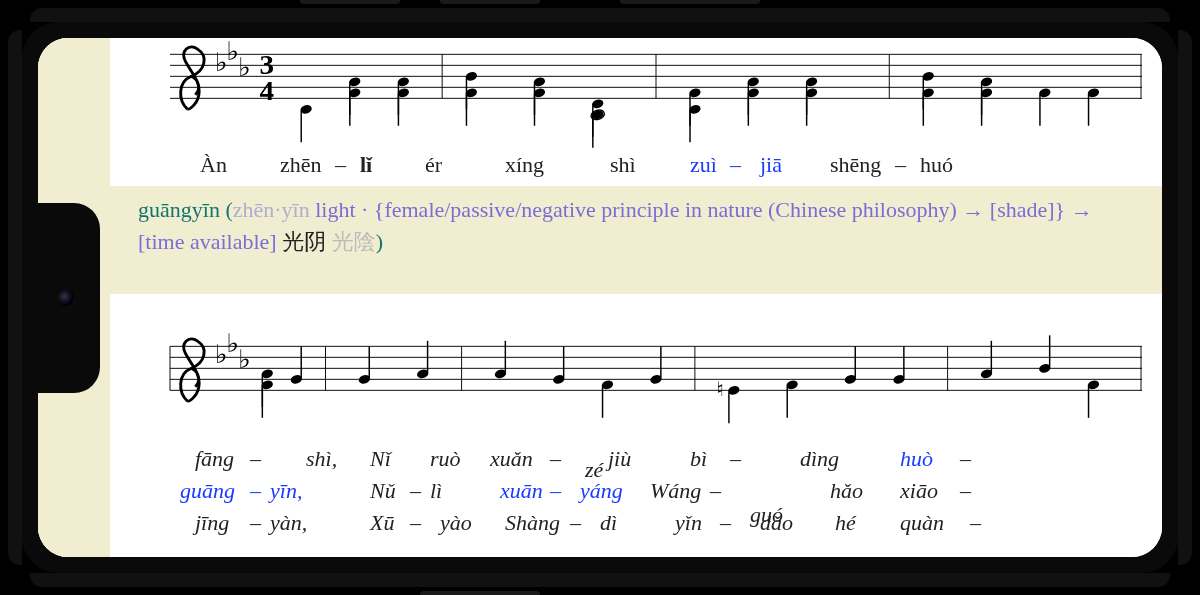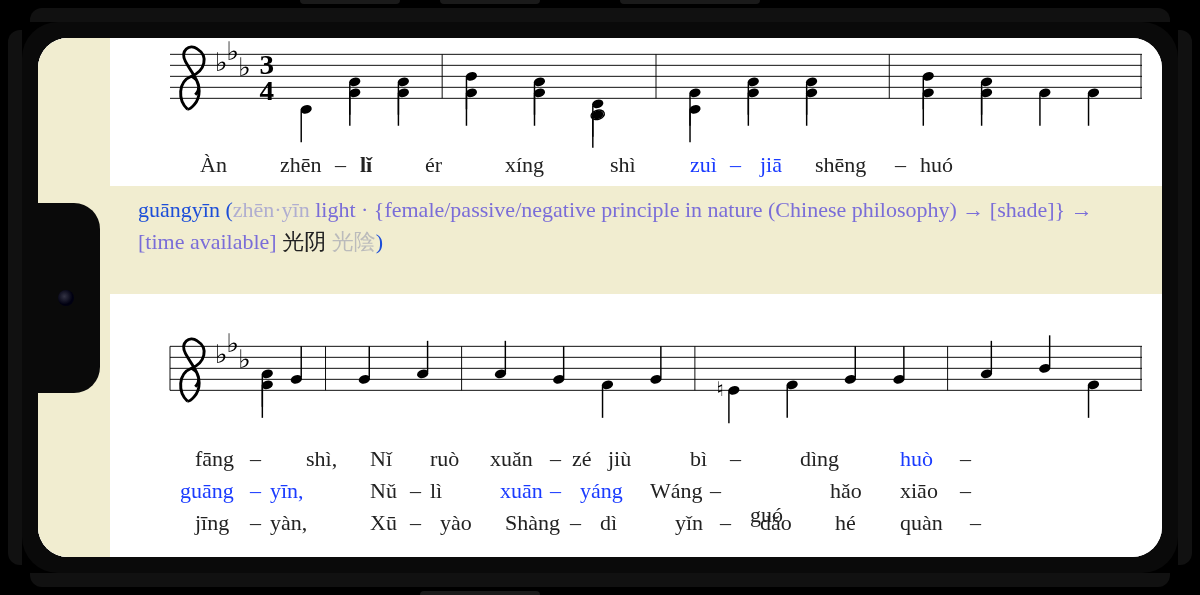--- a/index.html
+++ b/index.html
@@ -15,21 +15,21 @@
   .btn.b2{top:-4px;left:440px;width:100px;height:8px;}
   .btn.b3{top:-4px;left:620px;width:140px;height:8px;}
   .btn.b4{bottom:-4px;left:420px;width:120px;height:8px;}
   .bezel{position:absolute;left:22px;right:22px;top:22px;bottom:22px;background:#0a0a0a;border-radius:36px;}
   .screen{position:absolute;left:38px;right:38px;top:38px;bottom:38px;background:#fff;border-radius:30px;overflow:hidden;}
   .notch{position:absolute;left:0;top:50%;transform:translateY(-50%);width:62px;height:190px;background:#0a0a0a;border-radius:0 26px 26px 0;z-index:20;}
   .cam{position:absolute;left:20px;top:50%;transform:translateY(-50%);width:16px;height:16px;border-radius:50%;background:radial-gradient(circle at 40% 40%,#334 0,#001 60%);z-index:21;}
   .content{position:absolute;inset:0;background:#fff;}
   .page{position:absolute;left:72px;right:0;top:-10px;bottom:0;}
   .defband{position:absolute;left:0;right:0;top:158px;height:92px;background:#f1edd0;padding:8px 18px 8px 28px;font-size:22px;line-height:1.45;}
-  .d-head{color:#1d4ed8;}
+  .d-head{color:#0f766e;}
   .d-mid{color:#b0aed0;}
   .d-def{color:#7a6dd8;}
   .d-han{color:#222;}
   .d-han2{color:#bbb;}
   .lyrics{position:absolute;left:0;right:0;font-size:22px;color:#222;}
   .lyrrow{display:flex;gap:40px;padding-left:76px;height:32px;align-items:baseline;}
   .syl{white-space:nowrap;}
   .blue{color:#1a3bff;}
   .chords{position:absolute;left:0;right:0;top:270px;height:30px;display:flex;padding-left:130px;font-size:20px;color:#111;}
   .chord{white-space:nowrap;}
@@ -139,21 +139,21 @@
                 <span class="syl" style="position: absolute; left: 90px;">Àn</span>
                 <span class="syl" style="position: absolute; left: 170px;">zhēn</span>
                 <span class="syl" style="position: absolute; left: 225px;">–</span>
                 <span class="syl" style="position: absolute; left: 250px; font-weight: bold;">lǐ</span>
                 <span class="syl" style="position: absolute; left: 315px;">ér</span>
                 <span class="syl" style="position: absolute; left: 395px;">xíng</span>
                 <span class="syl" style="position: absolute; left: 500px;">shì</span>
                 <span class="syl blue" style="position: absolute; left: 580px;">zuì</span>
                 <span class="syl blue" style="position: absolute; left: 620px;">–</span>
                 <span class="syl blue" style="position: absolute; left: 650px;">jiā</span>
-                <span class="syl" style="position: absolute; left: 705px;">shēng</span>
+                <span class="syl" style="position: absolute; left: 720px;">shēng</span>
                 <span class="syl" style="position: absolute; left: 785px;">–</span>
                 <span class="syl" style="position: absolute; left: 810px;">huó</span>
               </div>
           </div>
 
           <div class="defband">
             <span class="d-head">guāngyīn</span><span class="d-head"> (</span><span class="d-mid">zhēn·yīn </span><span class="d-def">light · {female/passive/negative principle in nature (Chinese philosophy) → [shade]} → [time available] </span><span class="d-han">光阴 </span><span class="d-han2">光陰</span><span class="d-head">)</span>
           </div>
 
 
@@ -207,30 +207,30 @@
                   <line x1="845" x2="845" y1="48" y2="14" stroke="#000" stroke-width="1.5"></line>
                   <ellipse cx="900" cy="44" rx="6" ry="4.5" transform="rotate(-20 900 44)"></ellipse>
                   <line x1="905" x2="905" y1="42" y2="8" stroke="#000" stroke-width="1.5"></line>
                   <ellipse cx="950" cy="62" rx="6" ry="4.5" transform="rotate(-20 950 62)"></ellipse>
                   <line x1="945" x2="945" y1="64" y2="98" stroke="#000" stroke-width="1.5"></line>
                   <text x="562" y="74" font-size="22">♮</text>
                 </g>
             </svg>
           </div>
 
-          <div class="lyrics" style="top:418px;">
+          <div class="lyrics" style="top:418px;font-style:italic;">
             <div class="lyrrow" id="lyr2a" style="position: relative; display: block; padding: 0px;">
                 <span class="syl" style="position: absolute; left: 85px;">fāng</span>
                 <span class="syl" style="position: absolute; left: 140px;">–</span>
                 <span class="syl" style="position: absolute; left: 165px; margin-left: 31px;">shì,</span>
                 <span class="syl" style="position: absolute; left: 260px;">Nǐ</span>
                 <span class="syl" style="position: absolute; left: 320px;">ruò</span>
                 <span class="syl" style="position: absolute; left: 380px;">xuǎn</span>
                 <span class="syl" style="position: absolute; left: 440px;">–</span>
-                <span class="syl" style="position: absolute; left: 462px;">zé</span>
+                <span class="syl" style="position: absolute; left: 475px; margin-top: 11px;">zé</span>
                 <span class="syl" style="position: absolute; left: 498px;">jiù</span>
                 <span class="syl" style="position: absolute; left: 580px;">bì</span>
                 <span class="syl" style="position: absolute; left: 620px;">–</span>
                 <span class="syl" style="position: absolute; left: 690px;">dìng</span>
                 <span class="syl blue" style="position: absolute; left: 790px;">huò</span>
                 <span class="syl" style="position: absolute; left: 850px;">–</span>
               </div>
             <div class="lyrrow" id="lyr2b" style="position: relative; display: block; padding: 0px;">
                 <span class="syl blue" style="position: absolute; left: 70px;">guāng</span>
                 <span class="syl blue" style="position: absolute; left: 140px;">–</span>

